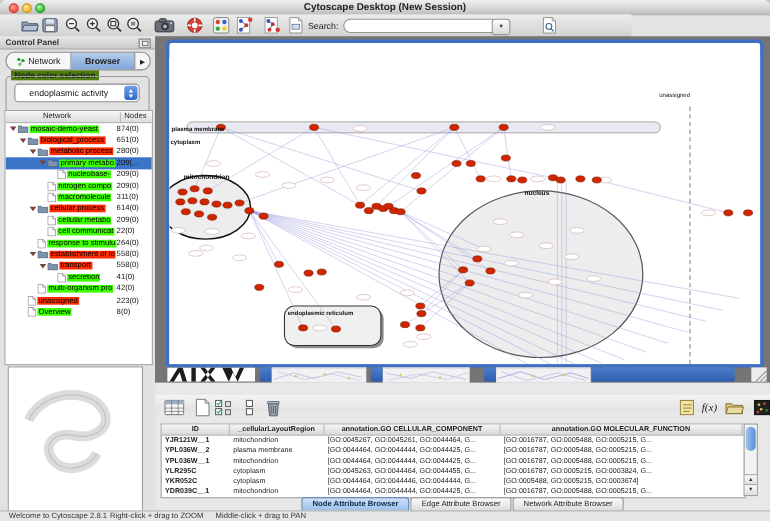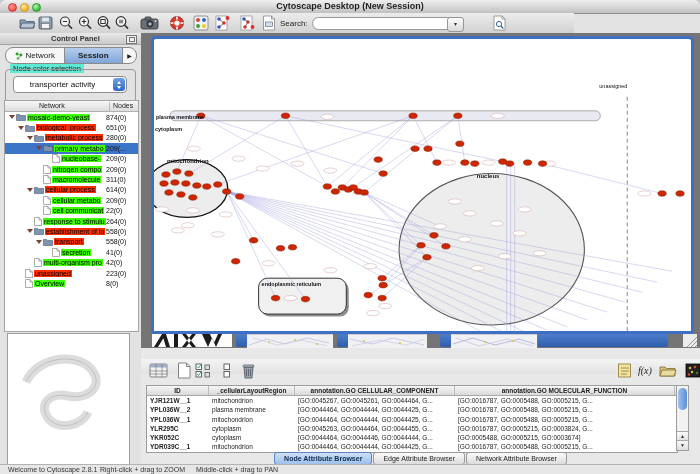--- a/index.html
+++ b/index.html
@@ -20,30 +20,30 @@
   .tbi{position:absolute;top:2px;width:17px;height:16px;}
   .tbi svg{display:block}
   #search-label{position:absolute;left:280px;top:6px;font-size:8px;color:#222;}
   #search-input{position:absolute;left:312px;top:4px;width:128px;height:11px;border:1px solid #979797;
     border-radius:7px;font-size:8px;padding:0 6px;background:#fff;outline:none;}
   #search-drop{position:absolute;left:447px;top:4px;width:15px;height:13px;border:1px solid #979797;border-radius:3px;
     background:linear-gradient(#fdfdfd,#d8d8d8);font-size:6px;color:#333;text-align:center;line-height:12px;}
   
   #control-panel{position:absolute;left:0;top:33px;width:141px;height:431px;background:#e2e2e2;border-right:1px solid #979797;}
   .panel-head{position:relative;height:11px;background:linear-gradient(#e9e9e9,#c9c9c9);border-bottom:1px solid #a5a5a5;}
-  .panel-head .ph-title{position:absolute;left:5px;top:1px;font-size:7.5px;font-weight:bold;color:#333;margin-left:46px;}
+  .panel-head .ph-title{position:absolute;left:5px;top:1px;font-size:7.5px;font-weight:bold;color:#333;}
   .float-ic{position:absolute;right:4px;top:2px;width:9px;height:7px;border:1px solid #777;background:#eee;}
   .float-ic:before{content:"";position:absolute;left:2px;top:1px;width:4px;height:3px;border:1px solid #777;}
   #cp-tabs{position:absolute;left:5px;top:14px;width:130px;height:15px;border:1px solid #8a8a8a;border-radius:8px;
     background:#f6f6f6;display:flex;overflow:hidden;}
   .cp-tab{flex:1;display:flex;align-items:center;justify-content:center;font-size:8px;color:#222;gap:3px;}
   .cp-tab.sel{background:linear-gradient(#b5cdeb,#7fa6dc);font-weight:bold;border-left:1px solid #8a8a8a;border-right:1px solid #8a8a8a;}
   .cp-tab-arrow{width:13px;display:flex;align-items:center;justify-content:center;font-size:6px;color:#222;}
   #group-box{position:absolute;left:5px;top:36px;width:129px;height:32px;border:1px solid #9a9a9a;border-radius:4px;}
-  #group-label{position:absolute;left:10px;top:26px;background:#5eead4;padding:0 3px;font-size:7.5px;color:#222;font-weight:normal;}
+  #group-label{position:absolute;left:10px;top:26px;background:#4d7c0f;padding:0 3px;font-size:7.5px;color:#222;font-weight:bold;}
   #combo{position:absolute;left:13px;top:43px;width:112px;height:15px;background:#fff;border:1px solid #8d8d8d;border-radius:4px;}
   #combo .val{position:absolute;left:0;right:15px;top:0;bottom:0;text-align:center;font-size:8px;line-height:15px;color:#111;}
   #combo .step{position:absolute;right:1px;top:1px;width:12px;height:13px;border-radius:3px;
     background:linear-gradient(#6f9fe8,#2e68cc);}
   #combo .step i{position:absolute;left:3.5px;width:0;height:0;border-left:2.5px solid transparent;border-right:2.5px solid transparent;}
   #combo .step .up{top:2.5px;border-bottom:3px solid #fff;}
   #combo .step .dn{bottom:2.5px;border-top:3px solid #fff;}
   #select-nodes{position:absolute;left:12px;top:72px;height:10px;display:flex;align-items:center;gap:4px;}
   #select-nodes .box{width:9px;height:9px;border-radius:2px;background:linear-gradient(#5b90e4,#2a5fc4);
     border:1px solid #1f4a9c;color:#fff;font-size:8px;line-height:9px;text-align:center;font-weight:bold;}
@@ -234,28 +234,28 @@
       <div class="cp-tab">
         <svg width="8" height="8" viewBox="0 0 8 8">
             <circle cx="2" cy="2" r="1.4" fill="#2a2"></circle>
             <circle cx="6" cy="3" r="1.4" fill="#2a2"></circle>
             <circle cx="3" cy="6.5" r="1.4" fill="#6c6"></circle>
             <path d="M2,2 L6,3 L3,6.5" stroke="#383" stroke-width="0.6" fill="none"></path>
           </svg>
         <span>Network</span>
       </div>
       <div class="cp-tab sel">
-        <span>Session</span>
+        <span>Browser</span>
       </div>
       <div class="cp-tab-arrow">▶</div>
     </div>
     <span id="group-label" style="top:31px">Node color selection</span>
     <div id="group-box"></div>
     <div id="combo">
-      <span class="val">transporter activity</span>
+      <span class="val">endoplasmic activity</span>
       <span class="step">
           <i class="up"></i>
           <i class="dn"></i>
         </span>
     </div>
     <div id="select-nodes">
       <span class="box">✓</span>
       <span class="lbl">Select nodes</span>
     </div>
     <div id="tree-wrap">

